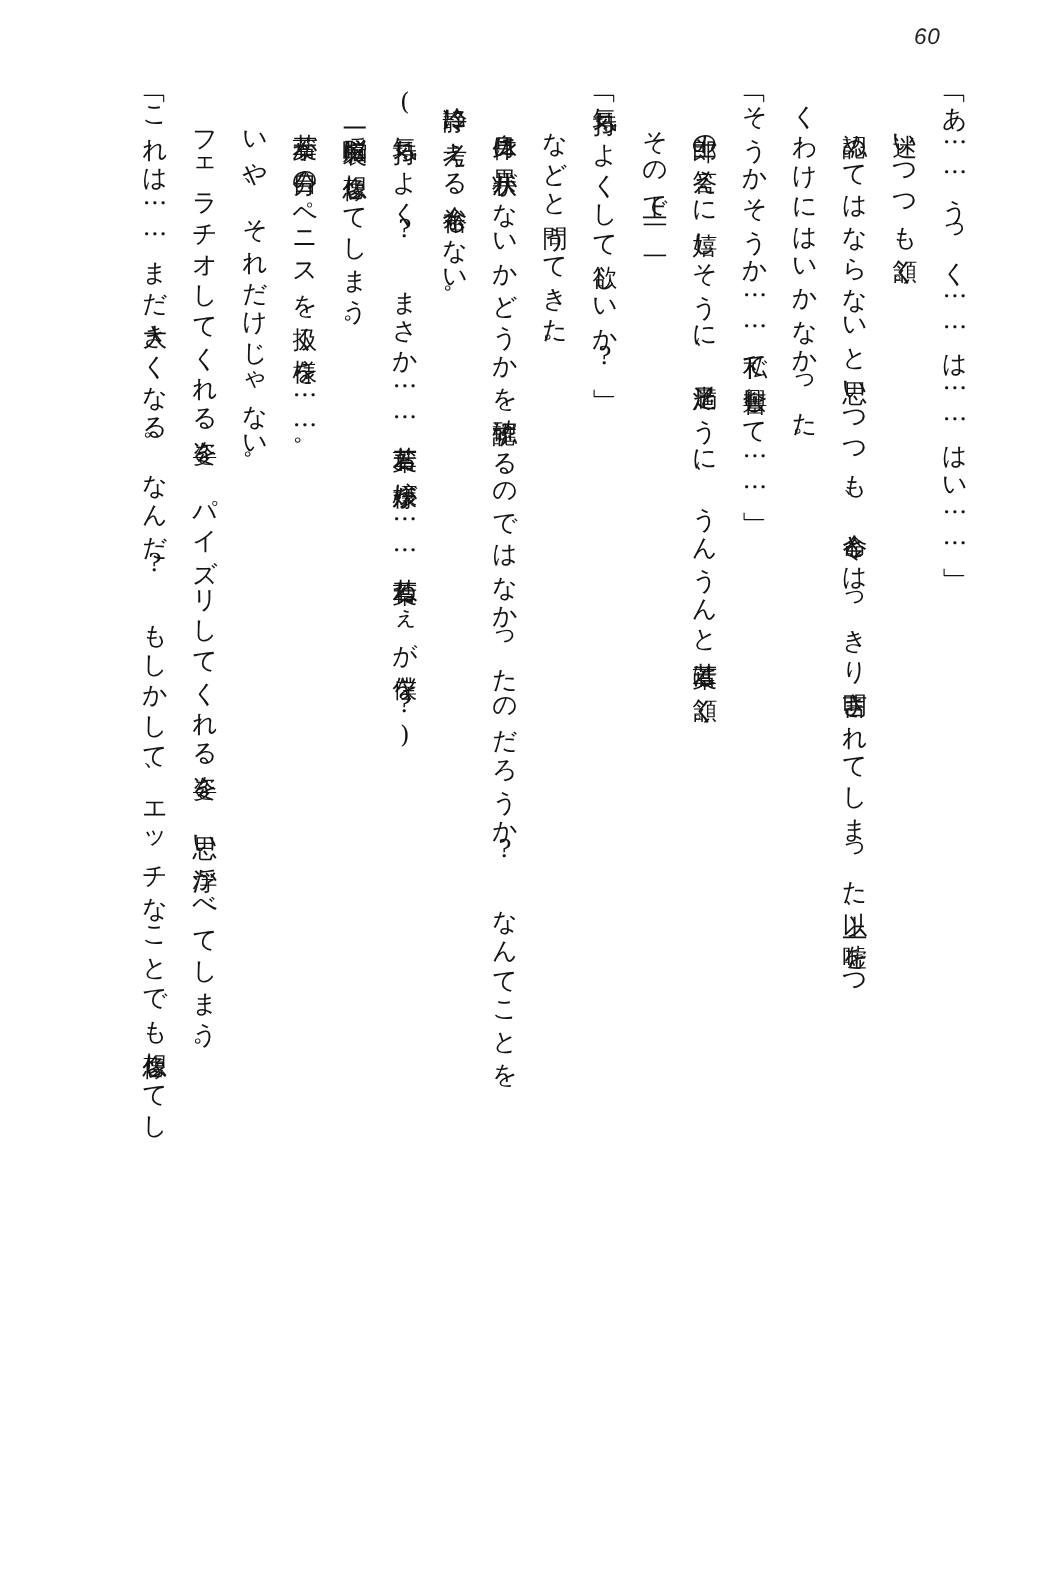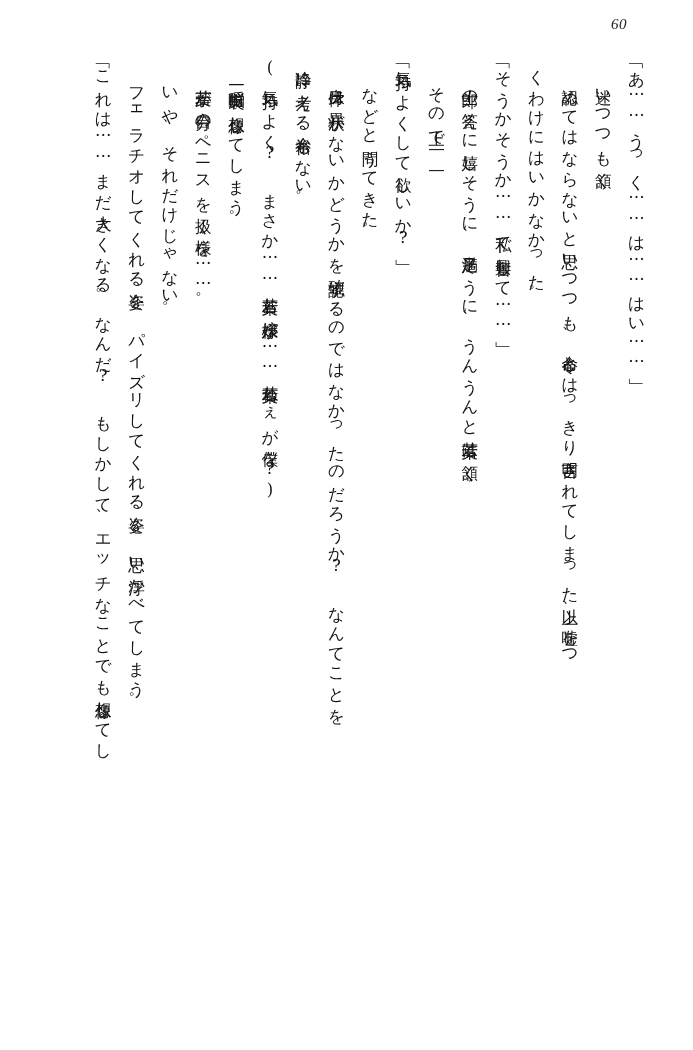--- a/index.html
+++ b/index.html
@@ -20,21 +20,21 @@
     width: 693px;
     height: 1050px;
     background: #ffffff;
   }
 
   
   #page-number {
     position: absolute;
     top: 16px;
     right: 66px;
-    font-family: Liberation Serif, serif;
+    font-family: Liberation Sans, sans-serif;
     font-style: italic;
     font-size: 15px;
     color: #222;
     letter-spacing: 0.5px;
   }
 
   
   #text-body {
     position: absolute;
     top: 58px;

